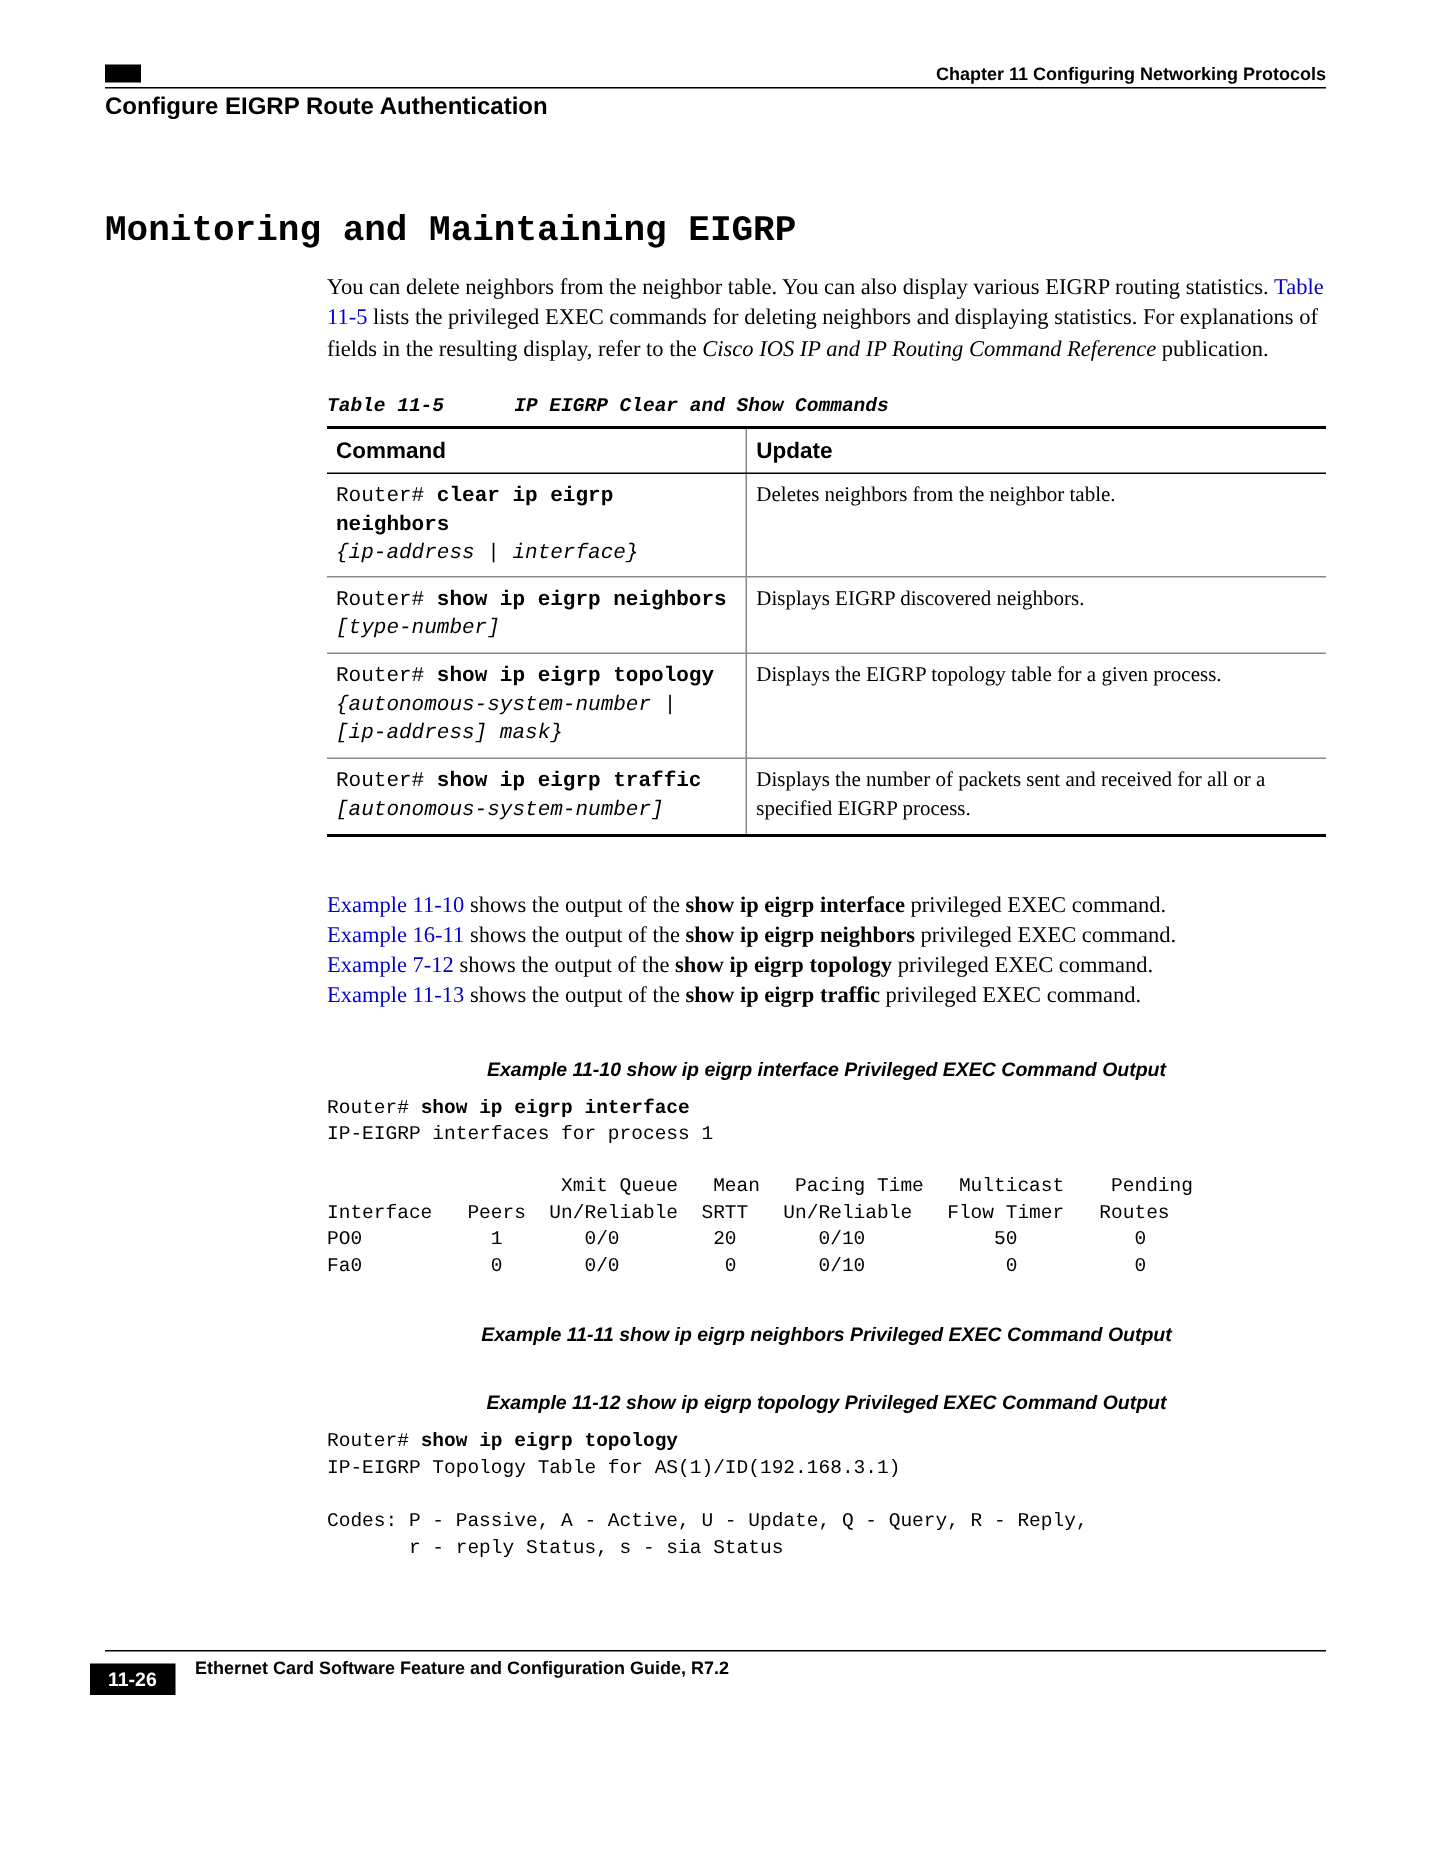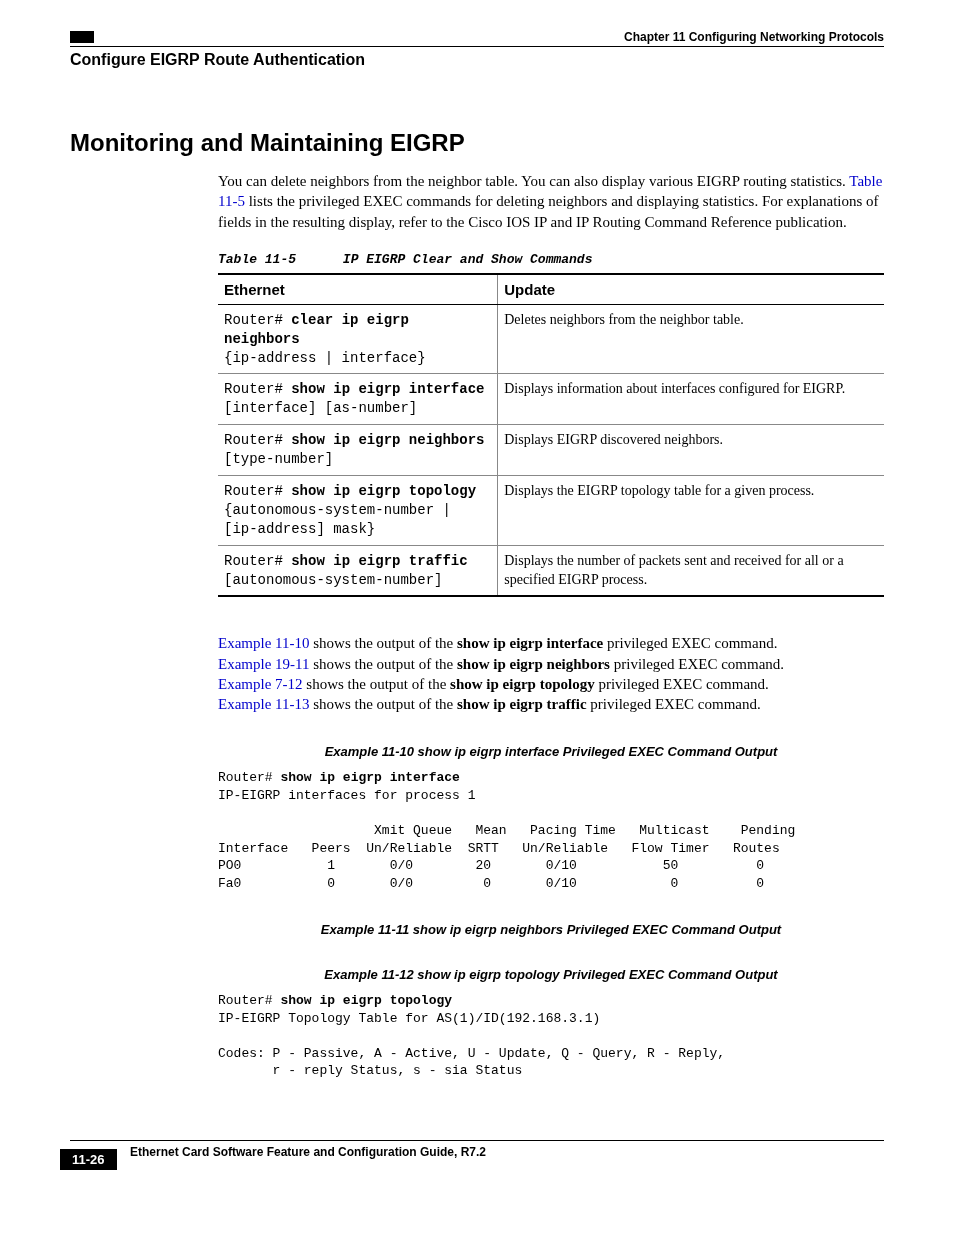--- a/index.html
+++ b/index.html
@@ -15,55 +15,57 @@
   .header-row {
     display: flex;
     justify-content: space-between;
     align-items: center;
     border-bottom: 1px solid #000;
     padding-bottom: 2px;
     margin-bottom: 4px;
     font-family: Arial, Helvetica, sans-serif;
     font-size: 12px;
     font-weight: bold;
+    margin-top: 12px;
   }
   .header-left-wrap {
     display: flex;
     align-items: center;
     gap: 8px;
   }
   .black-square {
     width: 24px;
     height: 12px;
     background: #000;
   }
   .subheader {
     font-family: Arial, Helvetica, sans-serif;
     font-size: 16px;
     font-weight: bold;
     margin-bottom: 60px;
   }
   h1 {
-    font-family: Liberation Sans, sans-serif;
+    font-family: Liberation Mono, monospace;
     font-size: 24px;
     font-weight: bold;
     margin: 0 0 14px 0;
   }
   .body-indent {
     margin-left: 148px;
     margin-right: 0;
   }
   .para {
     line-height: 1.35;
     margin-bottom: 12px;
   }
   .link {
     color: #0000cc;
   }
   .italic {
+    font-style: italic;
   }
   .bold {
     font-weight: bold;
   }
   .table-caption {
     font-family: Liberation Mono, monospace;
     font-size: 13px;
     font-weight: bold;
     font-style: italic;
     margin: 20px 0 6px 0;
@@ -157,51 +159,47 @@
     <span>You can delete neighbors from the neighbor table. You can also display various EIGRP routing statistics. </span><span class="link">Table 11-5</span><span> lists the privileged EXEC commands for deleting neighbors and displaying statistics. For explanations of fields in the resulting display, refer to the </span><span class="italic">Cisco IOS IP and IP Routing Command Reference</span><span> publication.</span>
   </div>
 
   <div class="table-caption">
     <span class="cap-label">Table 11-5</span>&nbsp;&nbsp;&nbsp;&nbsp;&nbsp;&nbsp;<span>IP EIGRP Clear and Show Commands</span>
   </div>
 
   <table class="cmd-table">
     <thead>
       <tr>
-        <th style="width:42%">Ethernet</th>
+        <th style="width:42%">Command</th>
         <th>Update</th>
       </tr>
     </thead>
     <tbody>
       <tr>
         <td class="mono"><span>Router# </span><span class="bold">clear ip eigrp neighbors</span><br><span class="italic">{ip-address | interface}</span></td>
         <td>Deletes neighbors from the neighbor table.</td>
       </tr>
       <tr>
-        <td class="mono"><span>Router# </span><span class="bold">show ip eigrp interface</span><br><span class="italic">[interface] [as-number]</span></td>
-        <td>Displays information about interfaces configured for EIGRP.</td>
-      </tr>
-      <tr>
         <td class="mono"><span>Router# </span><span class="bold">show ip eigrp neighbors</span><br><span class="italic">[type-number]</span></td>
         <td>Displays EIGRP discovered neighbors.</td>
       </tr>
       <tr>
         <td class="mono"><span>Router# </span><span class="bold">show ip eigrp topology</span><br><span class="italic">{autonomous-system-number | [ip-address] mask}</span></td>
         <td>Displays the EIGRP topology table for a given process.</td>
       </tr>
       <tr>
         <td class="mono"><span>Router# </span><span class="bold">show ip eigrp traffic</span><br><span class="italic">[autonomous-system-number]</span></td>
         <td>Displays the number of packets sent and received for all or a specified EIGRP process.</td>
       </tr>
     </tbody>
   </table>
 
   <div class="para" style="margin-top:36px;">
     <span class="link">Example 11-10</span><span> shows the output of the </span><span class="bold">show ip eigrp interface</span><span> privileged EXEC command.</span><br>
-    <span class="link">Example 19-11</span><span> shows the output of the </span><span class="bold">show ip eigrp neighbors</span><span> privileged EXEC command.</span><br>
+    <span class="link">Example 16-11</span><span> shows the output of the </span><span class="bold">show ip eigrp neighbors</span><span> privileged EXEC command.</span><br>
     <span class="link">Example 7-12</span><span> shows the output of the </span><span class="bold">show ip eigrp topology</span><span> privileged EXEC command.</span><br>
     <span class="link">Example 11-13</span><span> shows the output of the </span><span class="bold">show ip eigrp traffic</span><span> privileged EXEC command.</span>
   </div>
 
   <div class="example-caption">Example 11-10  show ip eigrp interface Privileged EXEC Command Output</div>
   <pre class="cli"><span>Router# </span><b>show ip eigrp interface</b>
 <span>IP-EIGRP interfaces for process 1
 
                     Xmit Queue   Mean   Pacing Time   Multicast    Pending
 Interface   Peers  Un/Reliable  SRTT   Un/Reliable   Flow Timer   Routes

